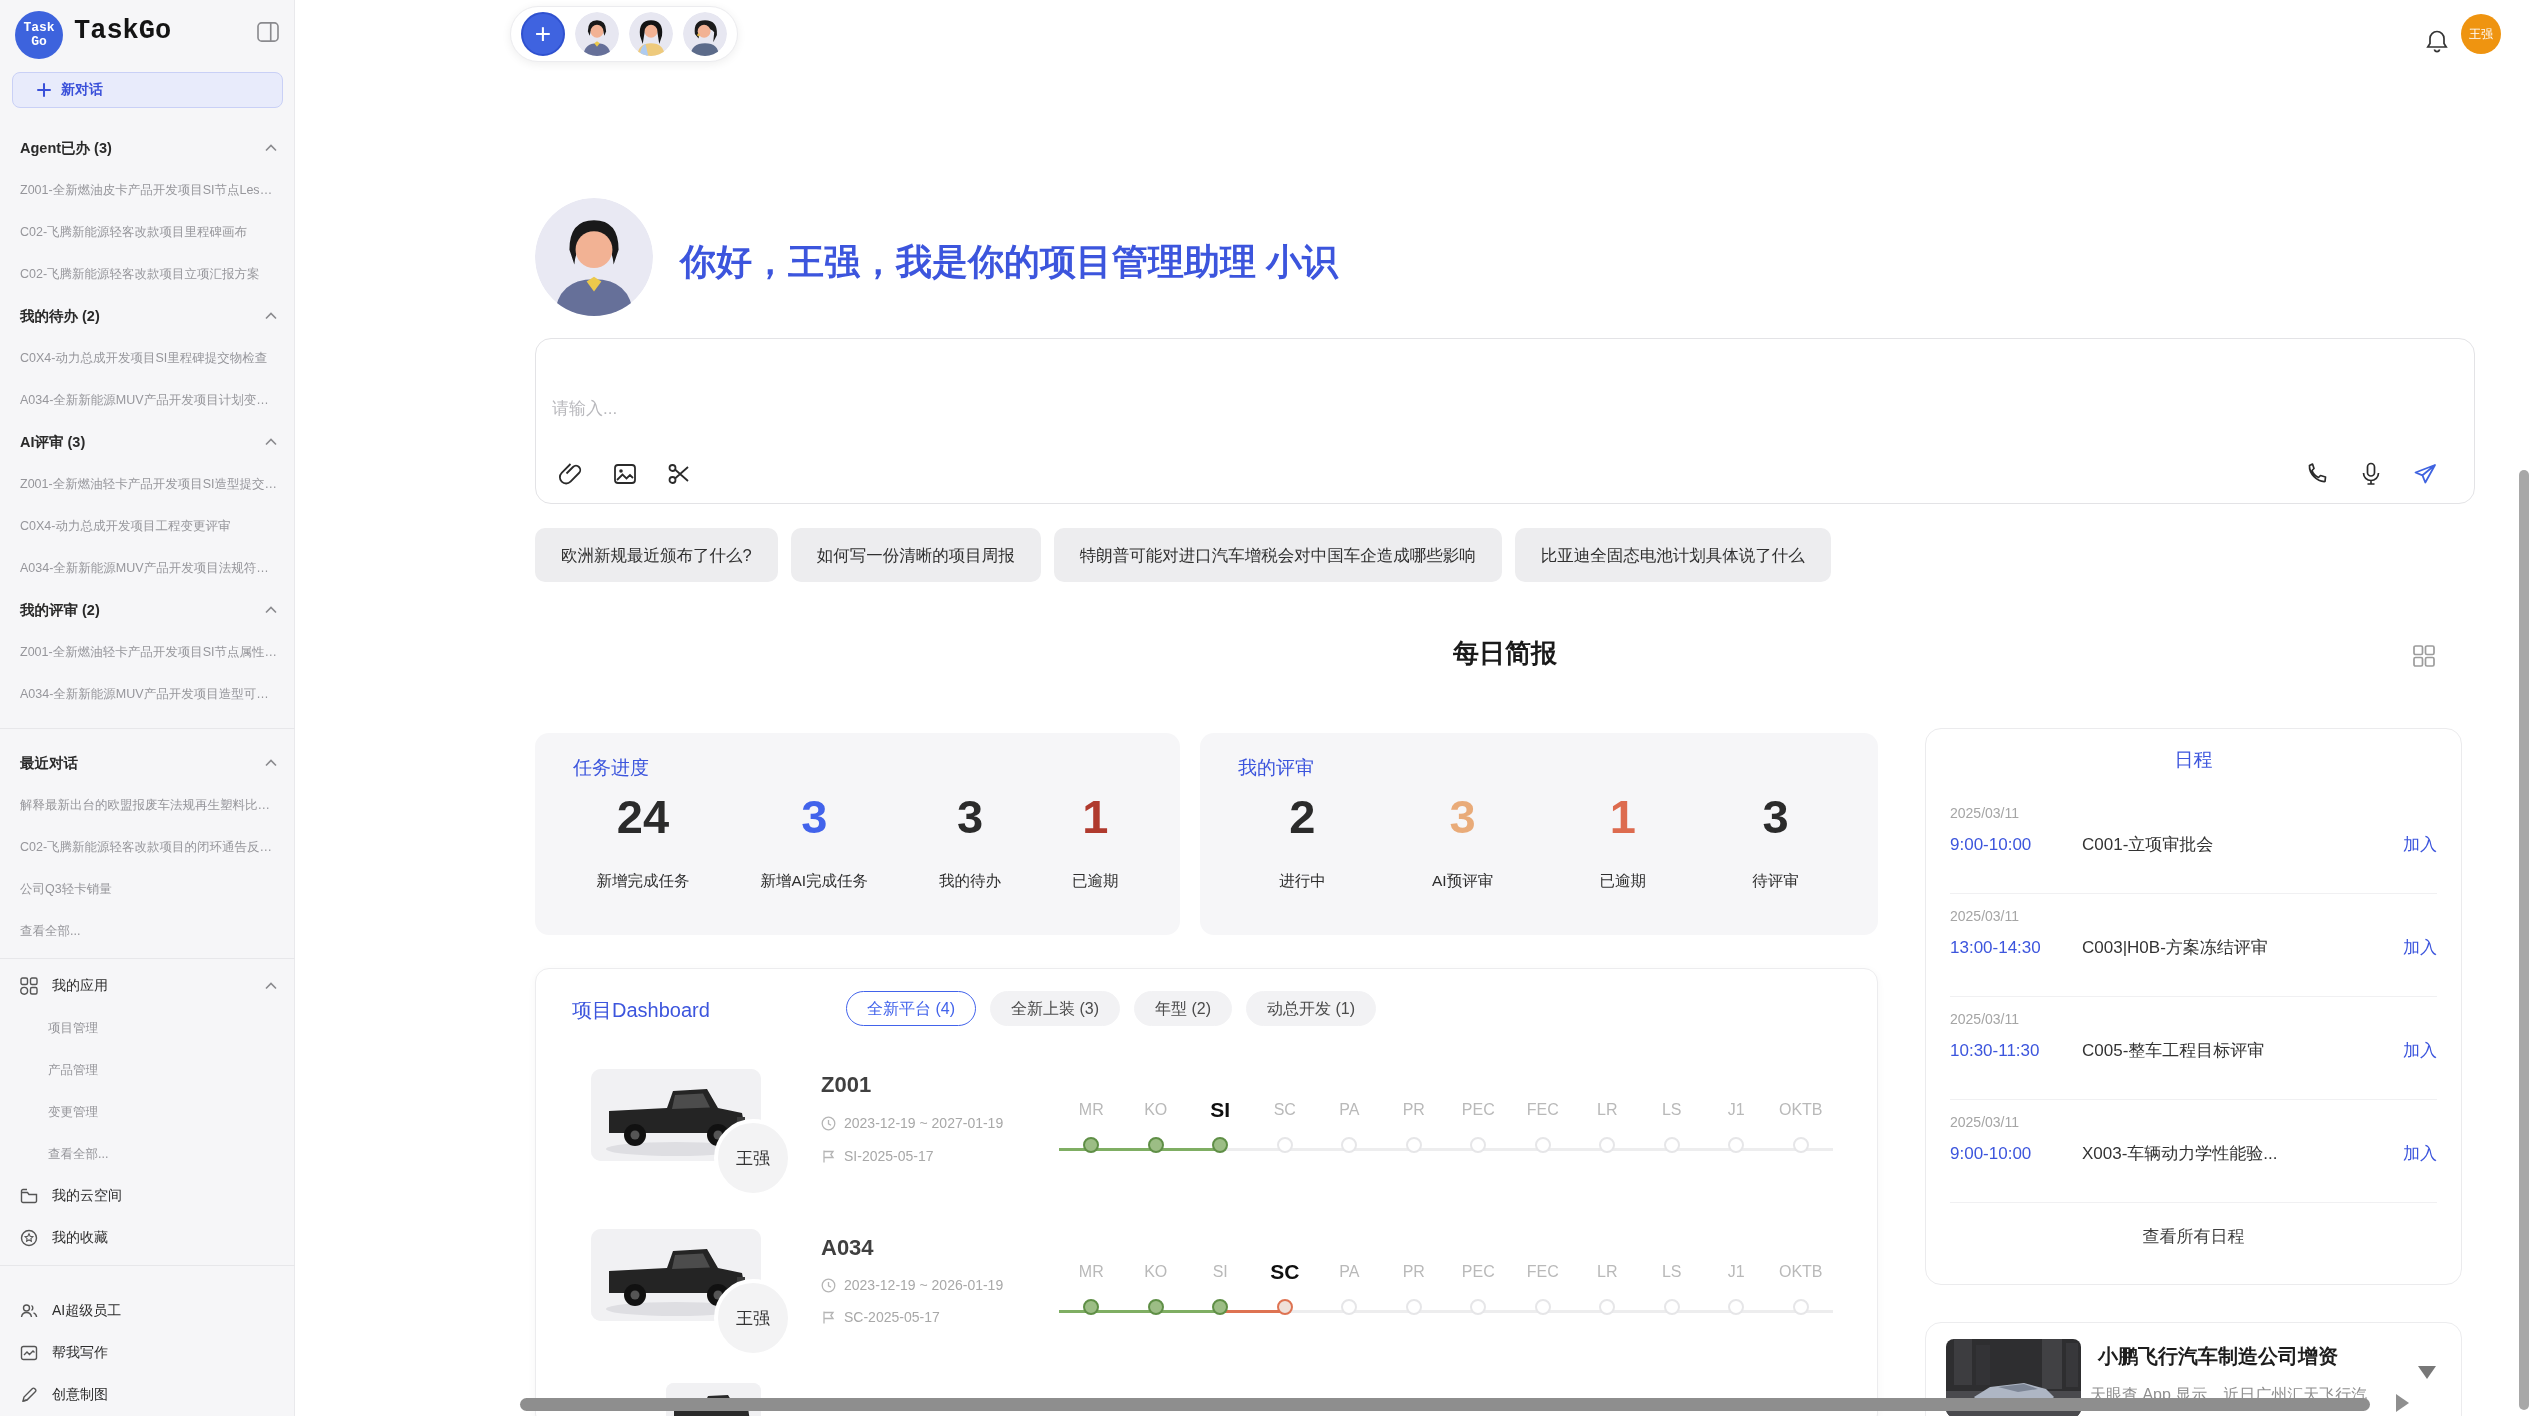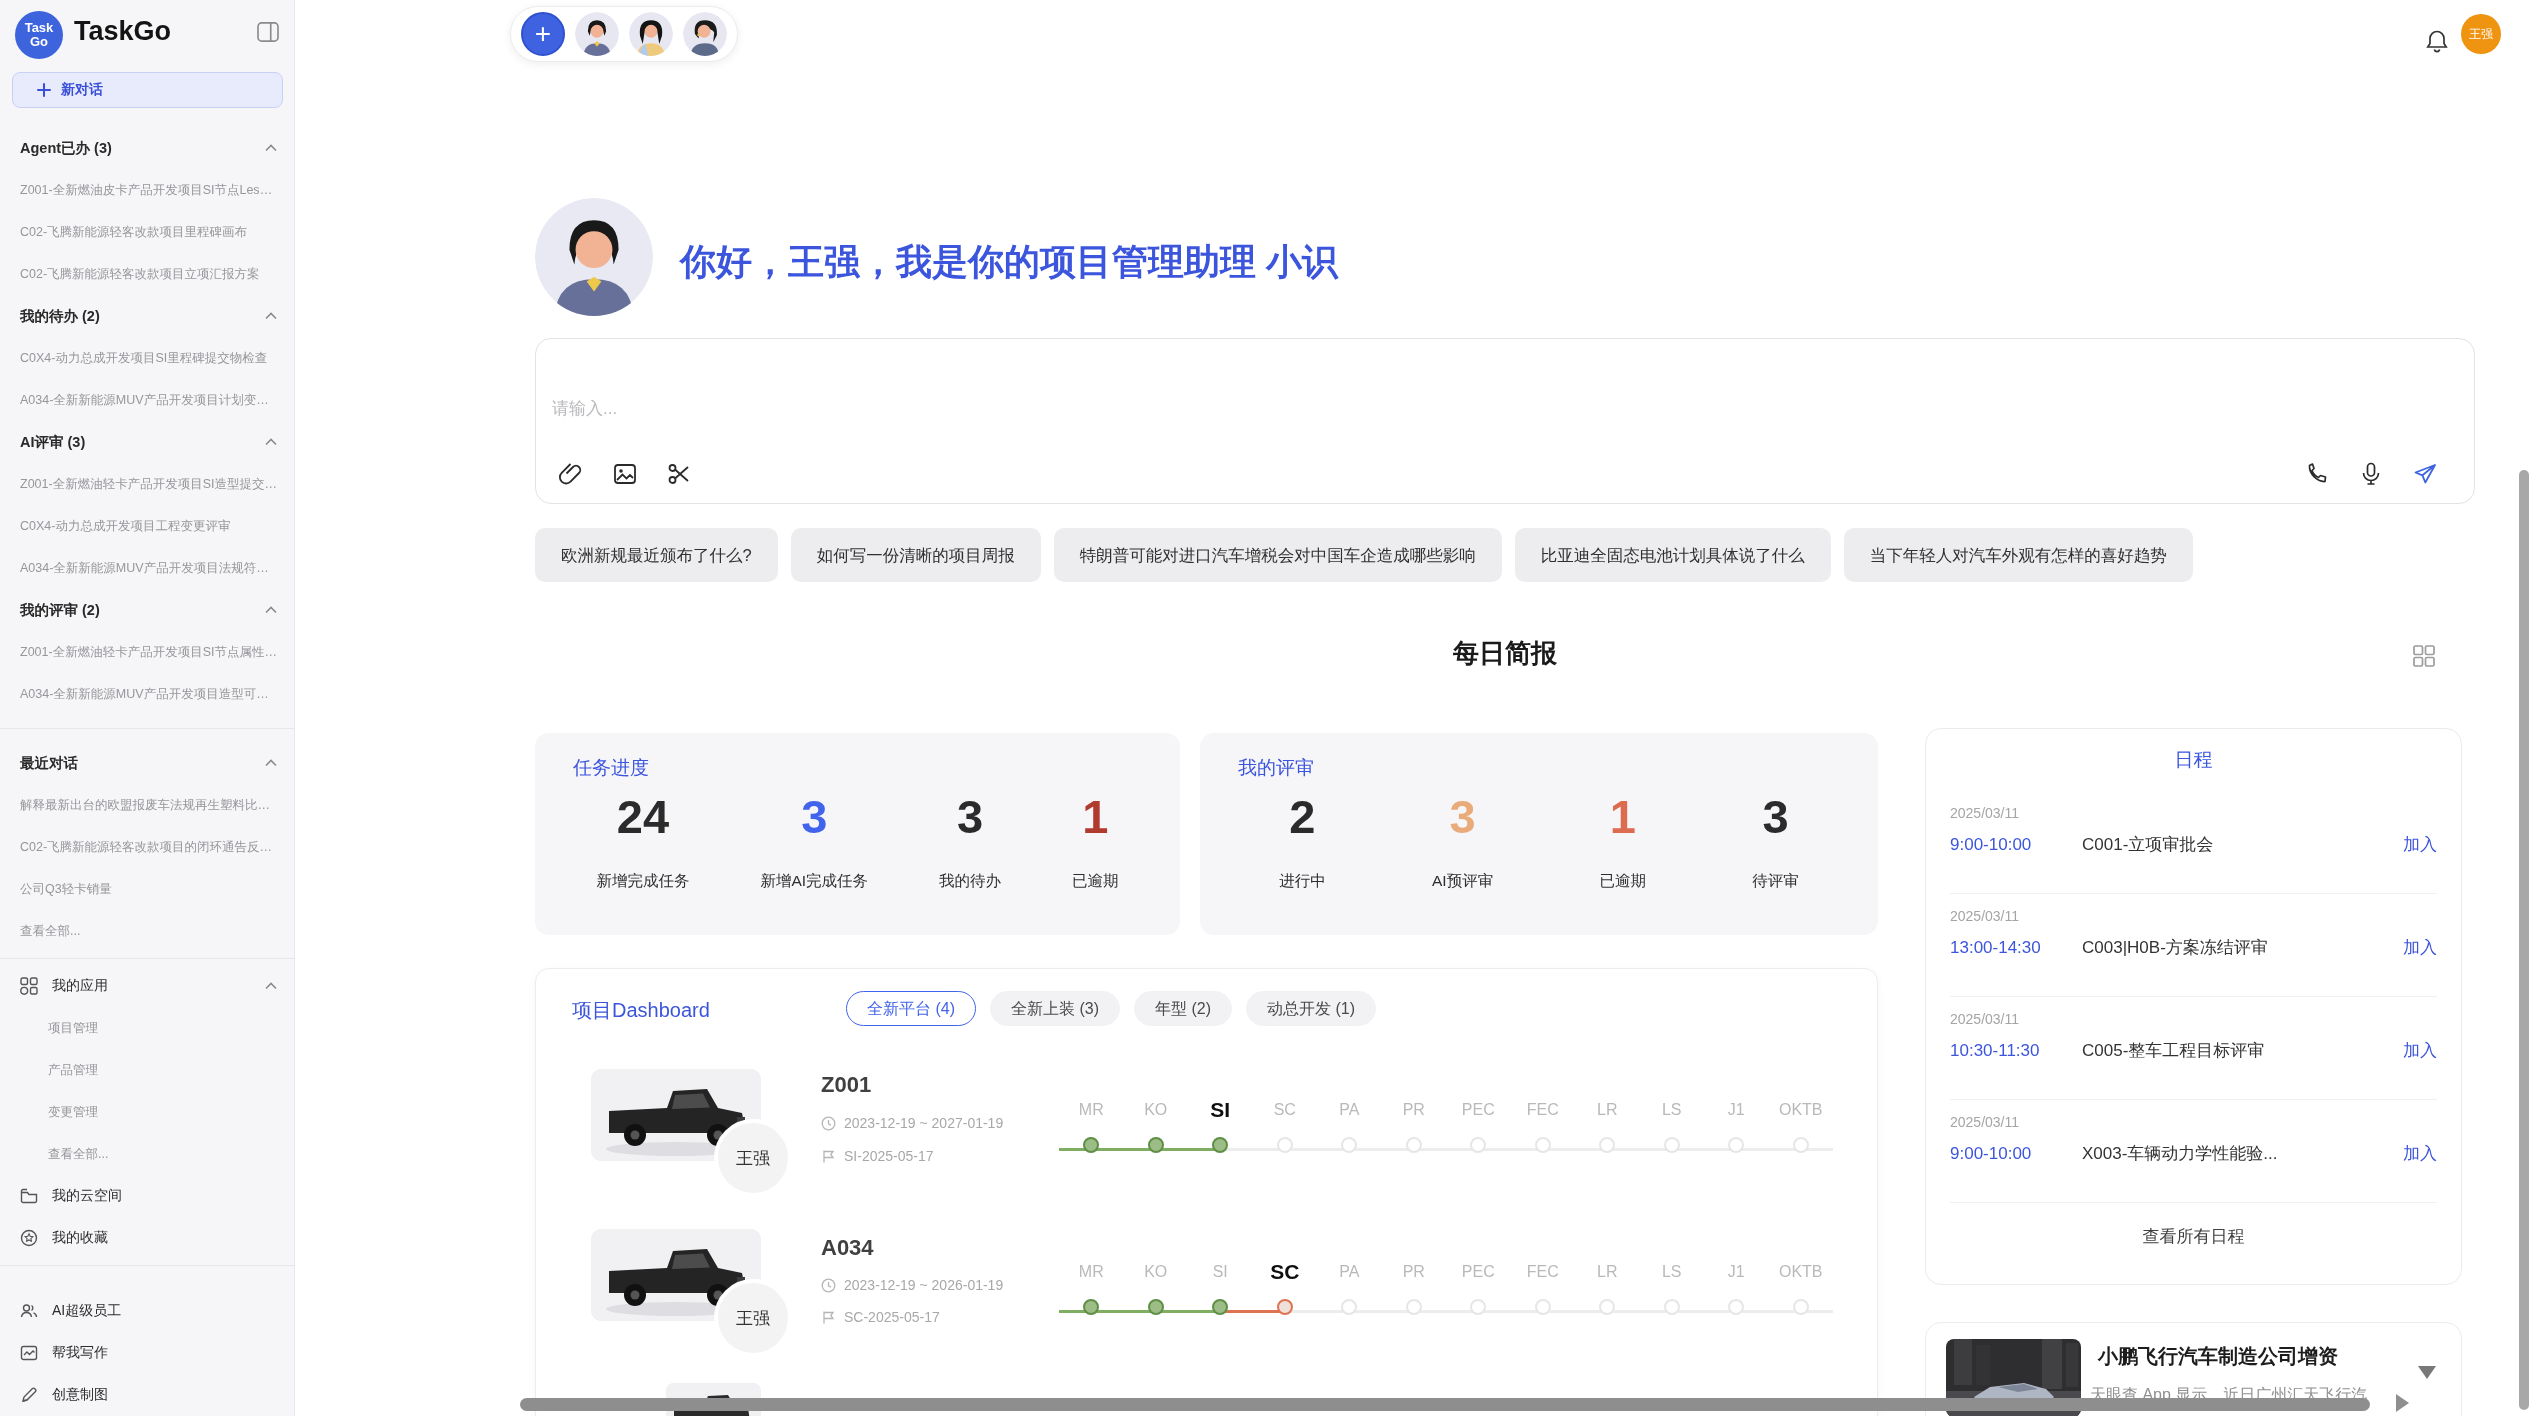--- a/index.html
+++ b/index.html
@@ -3,21 +3,21 @@
 <meta charset="utf-8">
 <style>
   * { margin:0; padding:0; box-sizing:border-box; }
   html,body { width:2532px; height:1416px; }
   body { font-family:"Liberation Sans","DejaVu Sans",sans-serif; background:#fff; }
   .app { position:relative; width:2532px; height:1416px; overflow:hidden; background:#fff; }
 
   
   .sidebar { position:absolute; left:0; top:0; width:295px; height:1416px;
              background:#f6f6f8; border-right:1px solid #e9e9ec; }
-  .side-head { position:absolute; left:0; top:0; width:295px; height:66px; }
+  .side-head { position:absolute; left:0; top:0; width:295px; height:66px;font-family:Liberation Mono, monospace; }
   .logo { position:absolute; left:15px; top:11px; width:48px; height:48px; border-radius:50%;
           background:#3d63dd; color:#fff; font-size:13px; font-weight:bold; line-height:1.1;
           display:flex; flex-direction:column; align-items:center; justify-content:center; }
   .app-title { position:absolute; left:74px; top:16px; font-size:27px; font-weight:bold; color:#141414; }
   .collapse-btn { position:absolute; right:16px; top:22px; width:22px; height:20px; cursor:pointer; }
   .new-chat { position:absolute; left:12px; top:72px; width:271px; height:36px;
               background:#e8ebfb; border:1px solid #c9d0f6; border-radius:8px;
               display:flex; align-items:center; padding-left:22px; gap:8px;
               color:#3a50d9; font-size:14px; font-weight:bold; cursor:pointer; }
   .side-list { position:absolute; left:0; top:127px; width:295px; }
@@ -402,21 +402,20 @@
           <path d="M23 4 3.5 11.5l7 2.8 2.8 7.2zM10.5 14.3 23 4" fill="none" stroke="#3f63e0" stroke-width="1.8" stroke-linejoin="round"></path>
         </svg>
     </div>
   </div>
 
   <div class="chips">
     <div class="chip">欧洲新规最近颁布了什么?</div>
     <div class="chip">如何写一份清晰的项目周报</div>
     <div class="chip">特朗普可能对进口汽车增税会对中国车企造成哪些影响</div>
     <div class="chip">比亚迪全固态电池计划具体说了什么</div>
-    <div class="chip">当下年轻人对汽车外观有怎样的喜好趋势</div>
   </div>
 
   <div class="brief-title">每日简报</div>
   <div class="brief-grid-icon">
     <svg viewBox="0 0 24 24">
         <rect x="2" y="2" width="8.5" height="8.5" rx="1.5" fill="none" stroke="#9c9c9c" stroke-width="1.7"></rect>
         <rect x="13.5" y="2" width="8.5" height="8.5" rx="1.5" fill="none" stroke="#9c9c9c" stroke-width="1.7"></rect>
         <rect x="2" y="13.5" width="8.5" height="8.5" rx="1.5" fill="none" stroke="#9c9c9c" stroke-width="1.7"></rect>
         <rect x="13.5" y="13.5" width="8.5" height="8.5" rx="1.5" fill="none" stroke="#9c9c9c" stroke-width="1.7"></rect>
       </svg>

